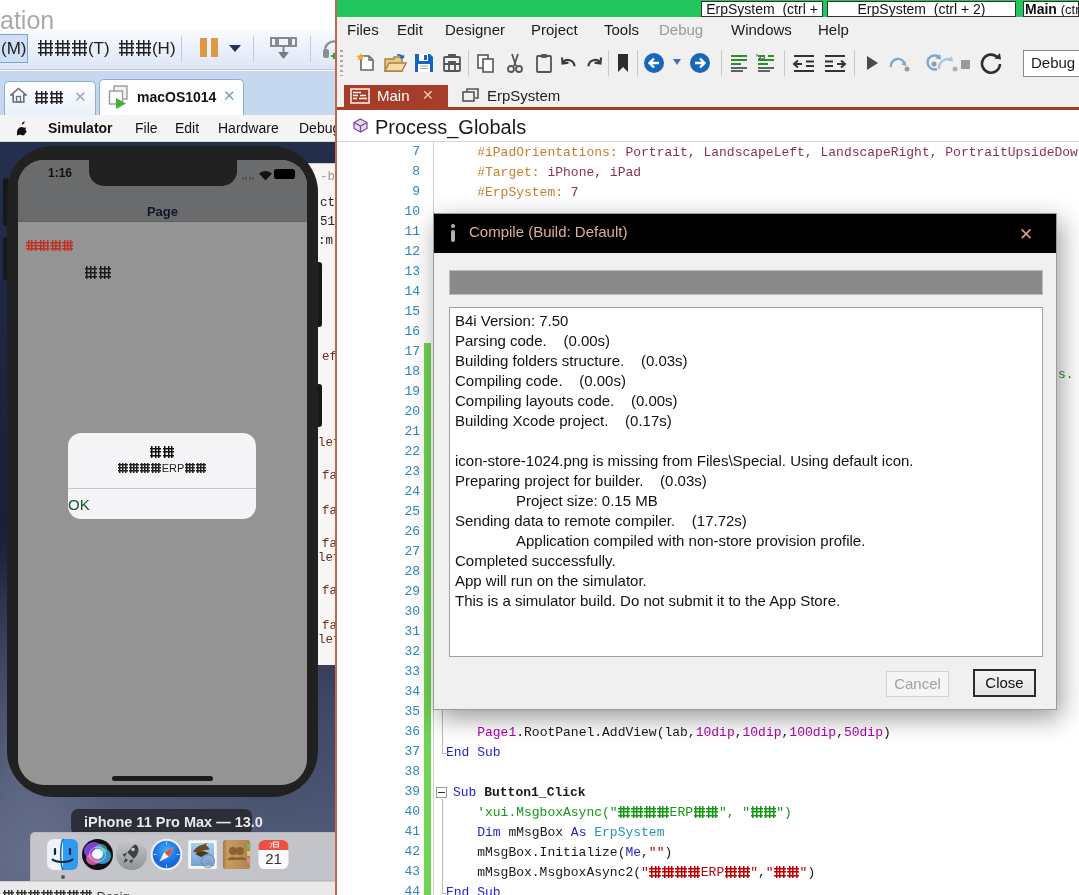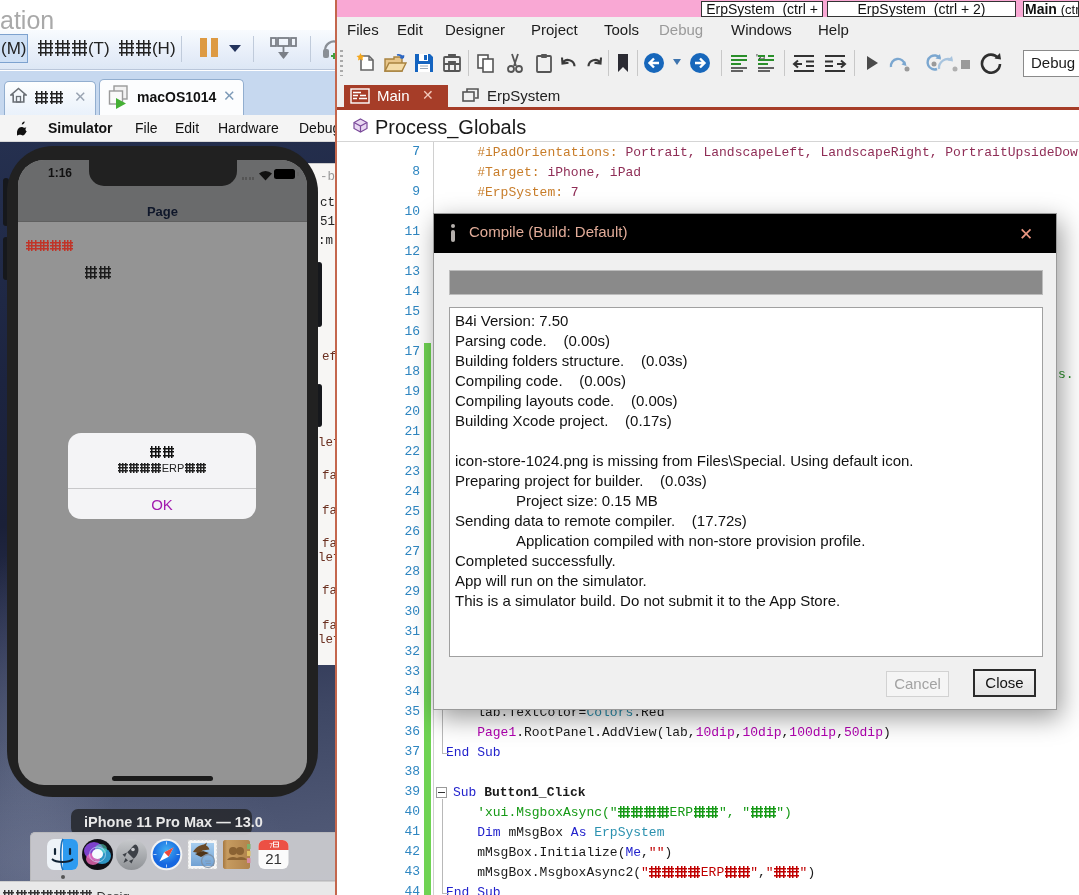--- a/index.html
+++ b/index.html
@@ -121,21 +121,21 @@
         <div class="abs" style="left:71px;top:0;width:148px;height:26px;background:#212121;border-radius:0 0 15px 15px"></div>
         <div class="abs" style="left:0;top:44px;width:289px;font-size:13px;font-weight:bold;color:#0f172a;text-align:center">Page</div>
 
         <div class="abs" style="left:8px;top:79px;font-size:12px;color:#c03428"><i class="cj"></i><i class="cj"></i><i class="cj"></i><i class="cj"></i></div>
         <div class="abs" style="left:66px;top:105px;font-size:14px;color:#1c1c1c"><i class="cj"></i><i class="cj"></i></div>
 
         <div class="abs" style="left:50px;top:273px;width:188px;height:86px;background:#f4f4f6;border-radius:13px">
           <div class="abs" style="left:0;top:12px;width:188px;text-align:center;font-size:13px;font-weight:bold;color:#111"><i class="cj"></i><i class="cj"></i></div>
           <div class="abs" style="left:0;top:29px;width:188px;text-align:center;font-size:11px;color:#222"><i class="cj"></i><i class="cj"></i><i class="cj"></i><i class="cj"></i>ERP<i class="cj"></i><i class="cj"></i></div>
           <div class="abs" style="left:0;top:55px;width:188px;height:1px;background:#c8c8ca"></div>
-          <div class="abs" style="left:0;top:63px;width:188px;text-align:center;font-size:15px;color:#a21caf">OK</div>
+          <div class="abs" style="left:0;top:63px;width:188px;font-size:15px;color:#14532d">OK</div>
         </div>
 
         <div class="abs" style="left:94px;top:616px;width:101px;height:4.5px;background:#1a1a1a;border-radius:2.5px"></div>
       </div>
     </div>
 
     <div class="abs" style="left:71px;top:694px;width:181px;height:26px;background:rgba(40,42,48,.9);border-radius:7px"></div>
     <div class="abs" style="left:84px;top:699px;font-size:14.5px;font-weight:bold;color:#e8e8e8">iPhone 11 Pro Max — 13.0</div>
 
     <div class="abs" id="dock" style="left:30px;top:717px;width:307px;height:49px;background:rgba(205,205,208,.92);border:1px solid #b9b9bc;border-right:none;border-radius:5px 0 0 0"></div>
@@ -226,21 +226,21 @@
     <div class="abs" style="left:61px;top:760px;width:4px;height:4px;background:#555;border-radius:50%"></div>
 
     <div class="abs" style="left:0;top:766px;width:337px;height:14px;background:#e9e9e9;border-top:1px solid #cfcfcf;overflow:hidden">
       <div class="abs" style="left:2px;top:7px;font-size:13px;color:#333"><i class="cj"></i><i class="cj"></i><i class="cj"></i><i class="cj"></i><i class="cj"></i><i class="cj"></i><i class="cj"></i>&nbsp;Desig</div>
     </div>
   </div>
 </div>
 
 <div class="abs" id="ide" style="left:337px;top:0;width:742px;height:895px;background:#fff">
   <div class="abs" style="left:-2px;top:0;width:2px;height:895px;background:#c4674d;z-index:9"></div>
-  <div class="abs" id="idetitle" style="left:0;top:0;width:742px;height:17px;background:#f9a8d4">
+  <div class="abs" id="idetitle" style="left:0;top:0;width:742px;height:17px;background:#22c55e">
     <div class="abs" style="left:364px;top:1px;width:122px;height:16px;background:#fff;border:1px solid #333;overflow:hidden;white-space:nowrap;font-size:14px;color:#111;text-align:center;line-height:15px">ErpSystem&nbsp; (ctrl +</div>
     <div class="abs" style="left:490px;top:1px;width:189px;height:16px;background:#fff;border:1px solid #333;overflow:hidden;white-space:nowrap;font-size:14px;color:#111;text-align:center;line-height:15px">ErpSystem&nbsp; (ctrl + 2)</div>
     <div class="abs" style="left:686px;top:1px;width:56px;height:16px;background:#fff;border:1px solid #333;overflow:hidden;white-space:nowrap;font-size:14px;font-weight:bold;color:#111;padding-left:1px;line-height:15px">Main <span style="font-weight:normal;font-size:13px">(ctrl</span></div>
   </div>
   <div class="abs" id="idemenu" style="left:0;top:17px;width:742px;height:25px;background:#f0f0f0;font-size:15px;color:#1b1b1b">
     <div class="abs" style="left:10px;top:4px">Files</div>
     <div class="abs" style="left:60px;top:4px">Edit</div>
     <div class="abs" style="left:108px;top:4px">Designer</div>
     <div class="abs" style="left:194px;top:4px">Project</div>
     <div class="abs" style="left:267px;top:4px">Tools</div>
@@ -432,21 +432,20 @@
         <div style="height:20px">40</div>
         <div style="height:20px">41</div>
         <div style="height:20px">42</div>
         <div style="height:20px">43</div>
         <div style="height:20px">44</div>
       </div>
     <div id="code" class="abs mono" style="left:109px;top:0;width:640px;height:753px;font-size:13px;color:#1a1a1a;line-height:20px;white-space:pre">
       <div class="abs" style="top:1px"><span style="color:#c87d2a">    #iPadOrientations:</span><span style="color:#8f2d56"> Portrait, LandscapeLeft, LandscapeRight, PortraitUpsideDown</span></div>
       <div class="abs" style="top:21px"><span style="color:#c87d2a">    #Target:</span><span style="color:#8f2d56"> iPhone, iPad</span></div>
       <div class="abs" style="top:41px"><span style="color:#c87d2a">    #ErpSystem:</span><span style="color:#8f2d56"> 7</span></div>
-      <div class="abs" style="top:561px">    lab.TextColor=<span style="color:#2B91AF">Colors</span>.Red</div>
       <div class="abs" style="top:581px">    <span style="color:#b000b0">Page1</span>.RootPanel.AddView(lab,<span style="color:#b000b0">10dip</span>,<span style="color:#b000b0">10dip</span>,<span style="color:#b000b0">100dip</span>,<span style="color:#b000b0">50dip</span>)</div>
       <div class="abs" style="top:601px"><span style="color:#2222cc">End Sub</span></div>
       <div class="abs" style="top:641px;left:7px"><span style="color:#2222cc">Sub </span><span style="font-weight:bold">Button1_Click</span></div>
       <div class="abs" style="top:661px;color:#159915">    'xui.MsgboxAsync("<i class="cj"></i><i class="cj"></i><i class="cj"></i><i class="cj"></i>ERP<i class="cj"></i><i class="cj"></i>", "<i class="cj"></i><i class="cj"></i>")</div>
       <div class="abs" style="top:681px">    <span style="color:#2222cc">Dim</span> mMsgBox <span style="color:#2222cc">As</span> <span style="color:#2B91AF">ErpSystem</span></div>
       <div class="abs" style="top:701px">    mMsgBox.Initialize(<span style="color:#2222cc">Me</span>,<span style="color:#c00000">""</span>)</div>
       <div class="abs" style="top:721px">    mMsgBox.MsgboxAsync2(<span style="color:#c00000">"<i class="cj"></i><i class="cj"></i><i class="cj"></i><i class="cj"></i>ERP<i class="cj"></i><i class="cj"></i>"</span>,<span style="color:#c00000">"<i class="cj"></i><i class="cj"></i>"</span>)</div>
       <div class="abs" style="top:741px"><span style="color:#2222cc">End Sub</span></div>
     </div>
     <div class="abs mono" style="left:721px;top:225px;font-size:13px;color:#2a8f2a">s.</div>

